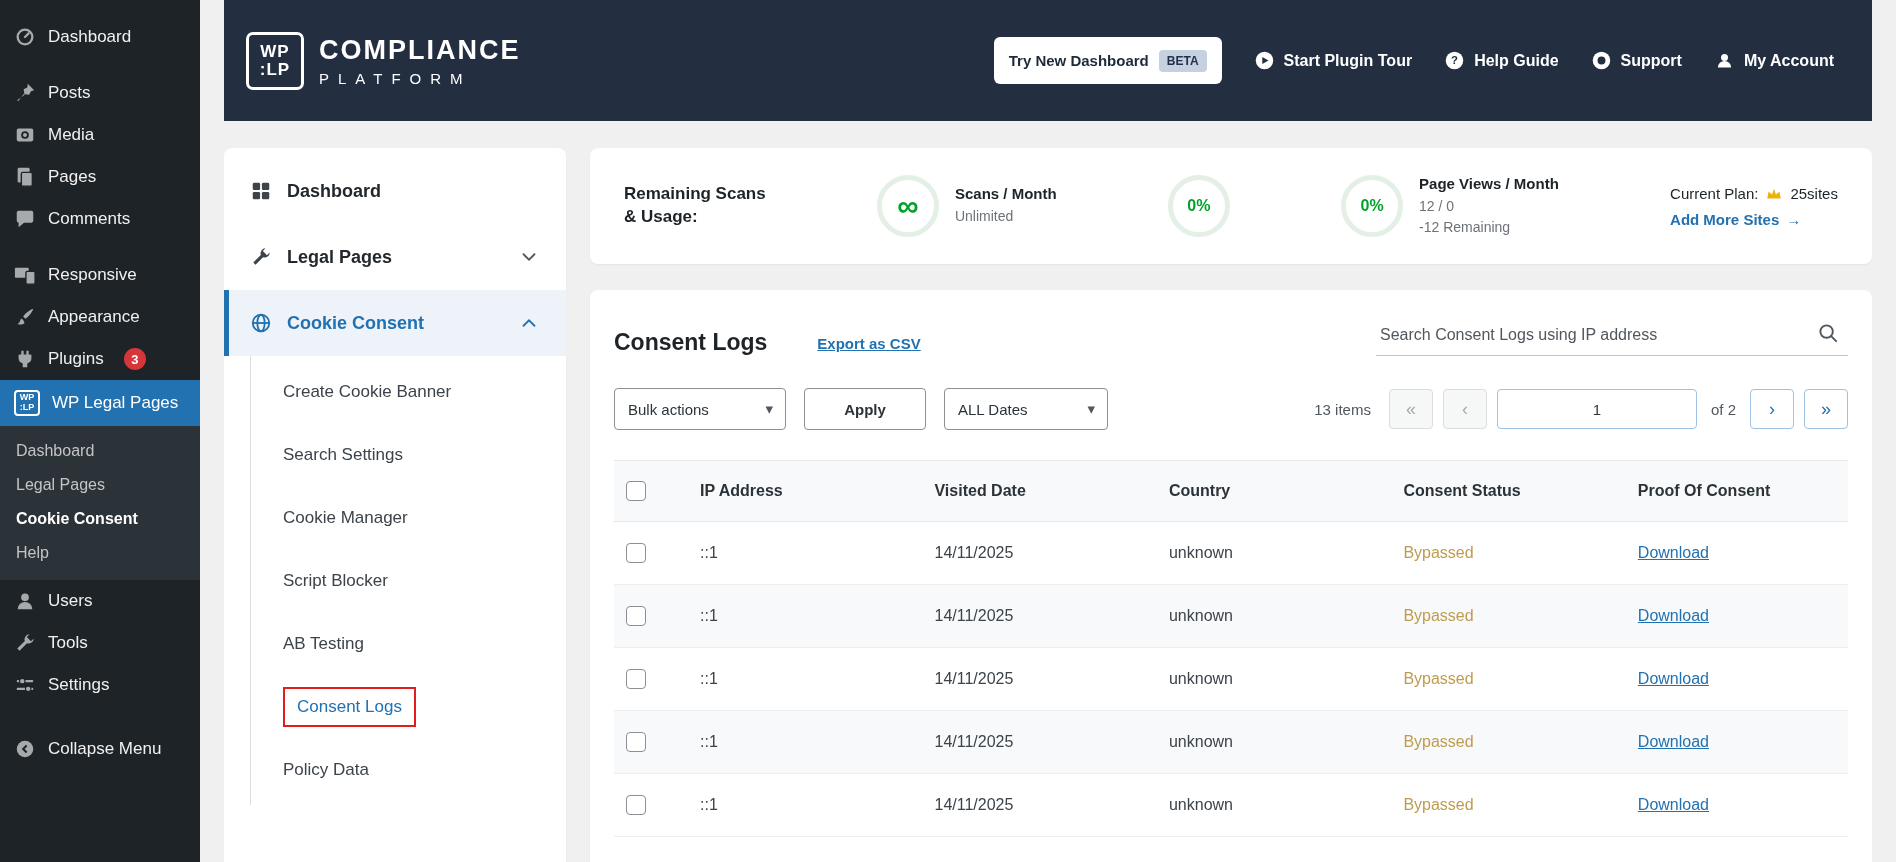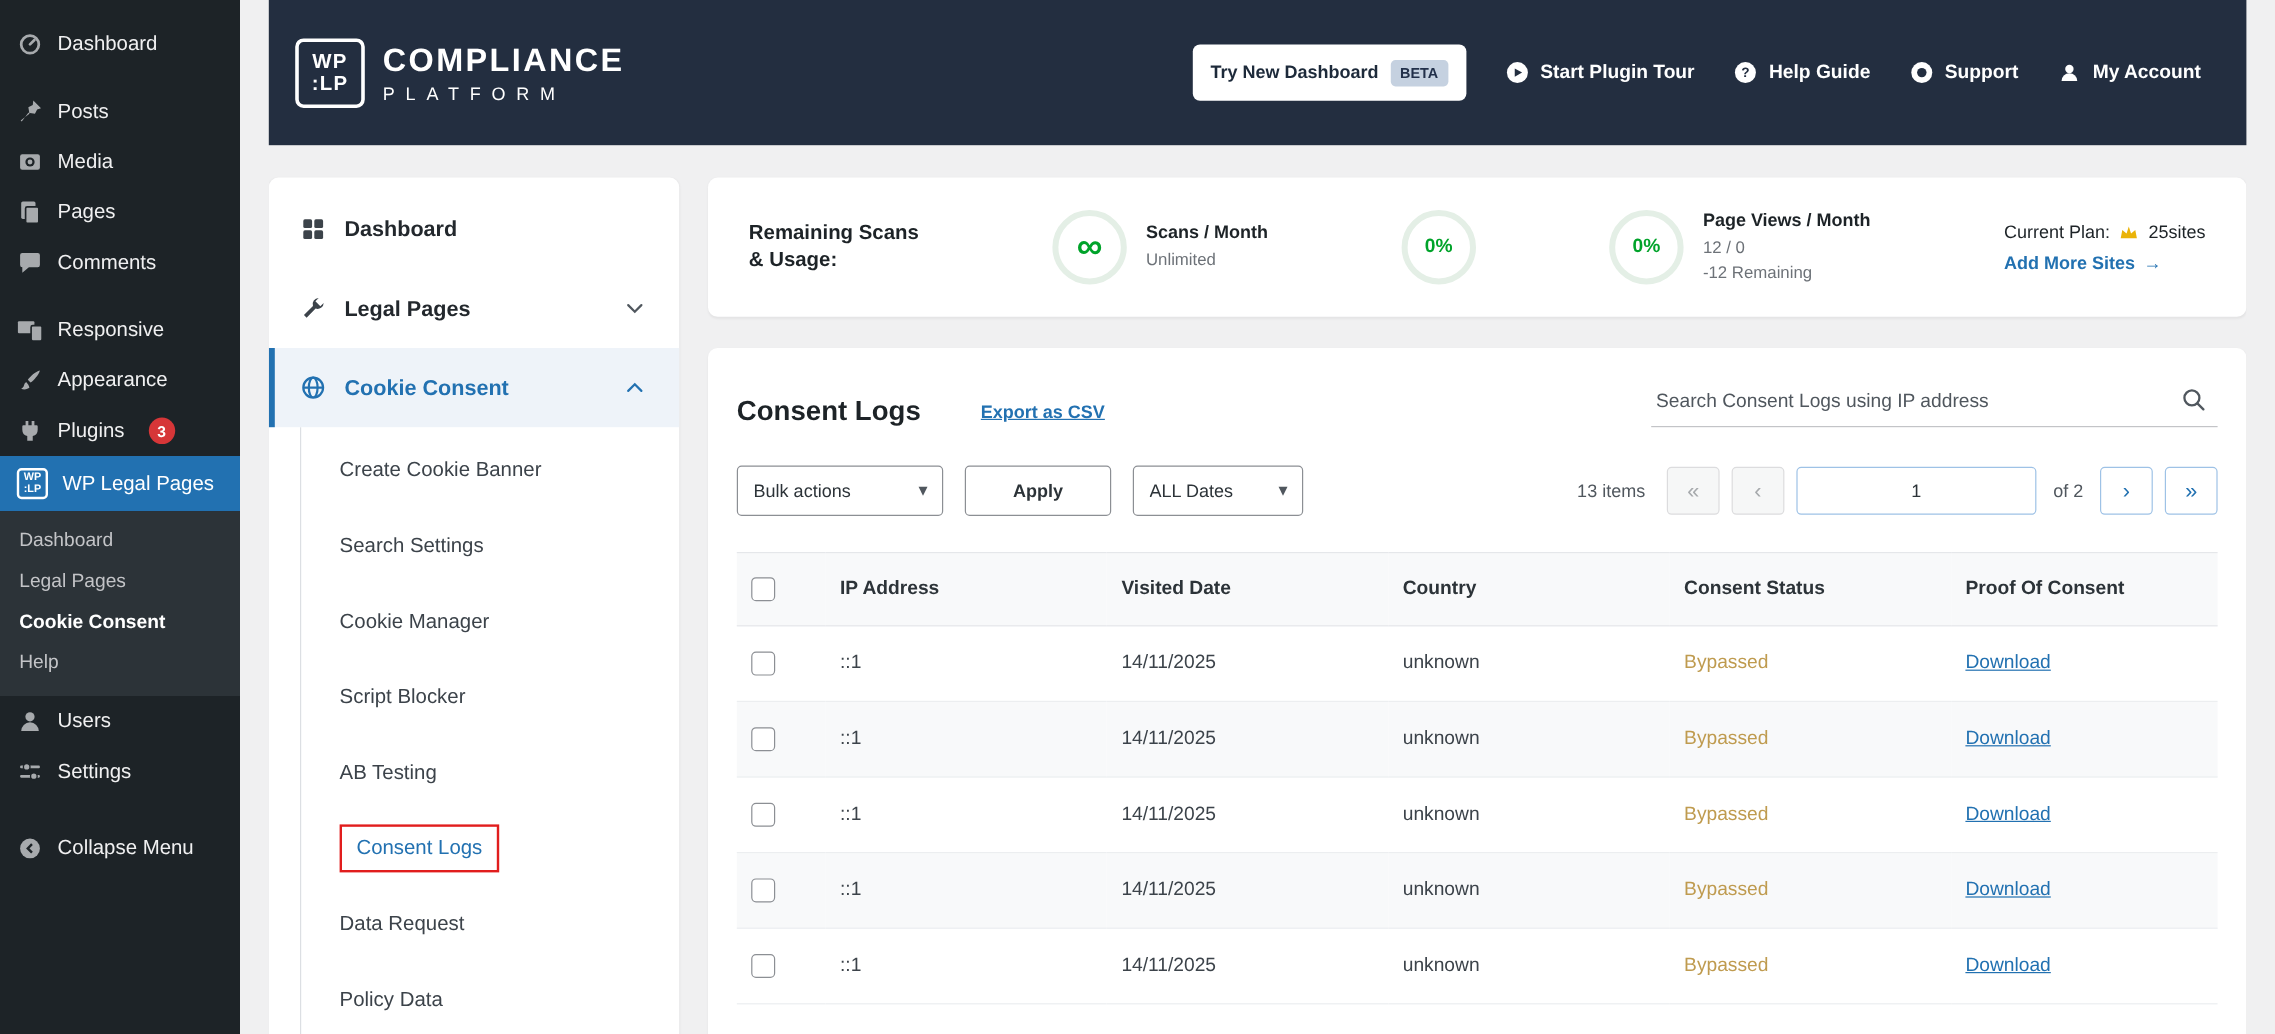--- a/index.html
+++ b/index.html
@@ -67,21 +67,21 @@
   .search-wrap{margin-left:auto;position:relative;width:472px}
   .search-input{width:100%;border:none;border-bottom:1px solid #c3c4c7;font-size:16px;padding:8px 42px 11px 4px;color:#3c434a;outline:none;background:transparent;font-family:inherit}
   .search-input::placeholder{color:#50575e}
   .search-icon{position:absolute;right:8px;top:4px;width:23px;height:23px;cursor:pointer}
 
   .controls{display:flex;align-items:center;margin-top:32px;gap:18px}
   .select-wrap{position:relative}
   .select-wrap select{appearance:none;-webkit-appearance:none;border:1px solid #8c8f94;border-radius:4px;height:42px;background:#fff;font-size:15px;color:#2c3338;padding:0 36px 0 13px;font-family:inherit;cursor:pointer}
   .select-wrap::after{content:"▾";position:absolute;right:13px;top:50%;transform:translateY(-52%);color:#50575e;pointer-events:none;font-size:15px}
   .sel-bulk select{width:172px}
-  .sel-dates select{width:142px}
+  .sel-dates select{width:164px}
   .apply-btn{height:42px;width:122px;background:#fff;border:1px solid #8c8f94;border-radius:4px;font-size:15px;font-weight:600;color:#2c3338;cursor:pointer;font-family:inherit}
   .right-controls{margin-left:auto;display:flex;align-items:center;gap:10px}
   .items-count{font-size:15px;color:#50575e;margin-right:8px}
   .pg-btn{width:44px;height:40px;border-radius:4px;display:flex;align-items:center;justify-content:center;font-size:18px;cursor:pointer;user-select:none}
   .pg-btn.disabled{border:1px solid #dcdcde;color:#a7aaad;background:#f6f7f7}
   .pg-btn.enabled{border:1px solid #9ec2e6;color:#2271b1;background:#fff}
   .page-input{width:200px;height:40px;border:1px solid #9ec2e6;border-radius:4px;text-align:center;font-size:15px;color:#2c3338;outline:none;font-family:inherit}
   .of-pages{font-size:15px;color:#50575e;padding:0 4px}
 
   table{width:100%;border-collapse:collapse;margin-top:30px}
@@ -171,20 +171,26 @@
   </div>
   <div class="as-item">
     <svg viewBox="0 0 24 24">
         <circle cx="12" cy="8" r="4.2"></circle>
         <path d="M4 21a8 8 0 0 1 16 0z"></path>
       </svg>
     <span>Users</span>
   </div>
   <div class="as-item">
     <svg viewBox="0 0 24 24">
+        <path d="M21.5 7a5.5 5.5 0 0 1-7.3 5.2L6 20.4 3.6 18l8.2-8.2A5.5 5.5 0 0 1 17 2.5L14 5.5l4.5 4.5 3-3z"></path>
+      </svg>
+    <span>Tools</span>
+  </div>
+  <div class="as-item">
+    <svg viewBox="0 0 24 24">
         <rect x="3" y="6.5" width="18" height="2.5" rx="1"></rect>
         <circle cx="9" cy="7.8" r="3" stroke="#1d2327" stroke-width="1.2"></circle>
         <rect x="3" y="15" width="18" height="2.5" rx="1"></rect>
         <circle cx="15.5" cy="16.2" r="3" stroke="#1d2327" stroke-width="1.2"></circle>
       </svg>
     <span>Settings</span>
   </div>
   <div class="as-item collapse-item">
     <svg viewBox="0 0 24 24">
         <circle cx="12" cy="12" r="9"></circle>
@@ -288,23 +294,20 @@
         <div class="pn-sub">
             <span>Script Blocker</span>
           </div>
         <div class="pn-sub">
             <span>AB Testing</span>
           </div>
         <div class="pn-sub">
             <span class="red-box">Consent Logs</span>
           </div>
         <div class="pn-sub">
-            <span>Data Request</span>
-          </div>
-        <div class="pn-sub">
             <span>Policy Data</span>
           </div>
       </div>
     </nav>
 
     <main class="main">
 
       <section class="stats-card">
         <div class="stats-heading">
           <div>Remaining Scans</div>

